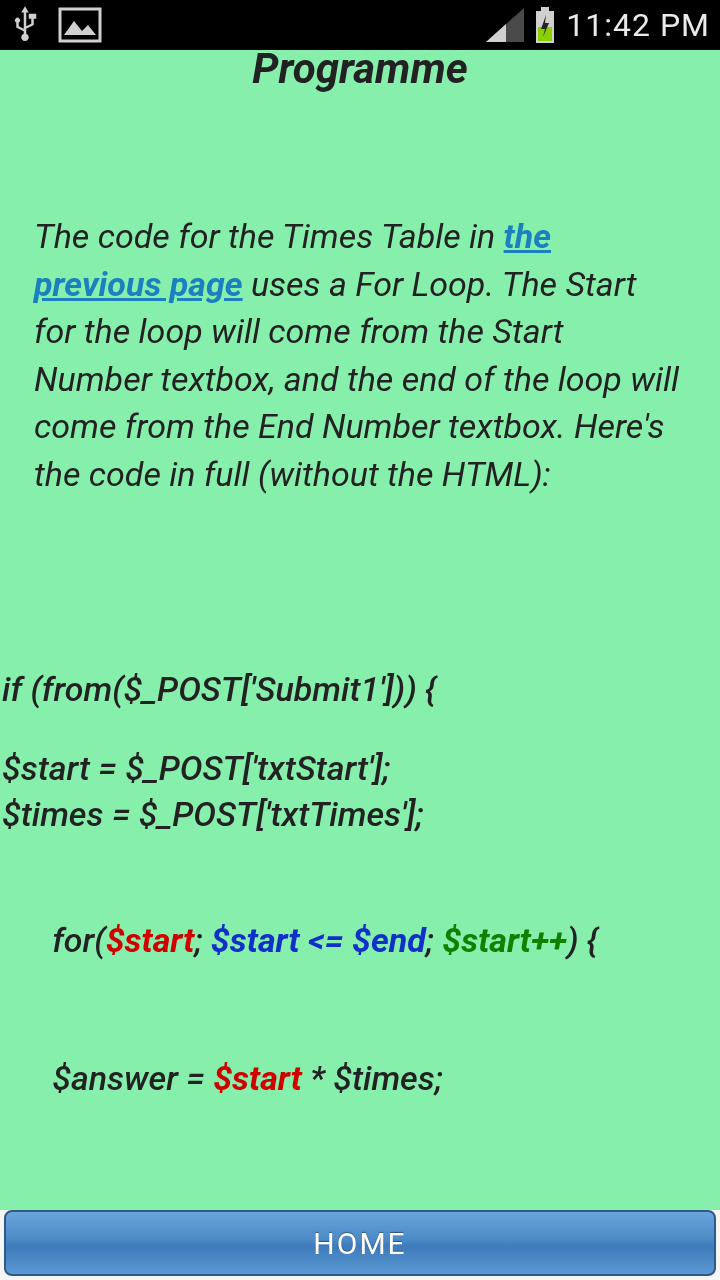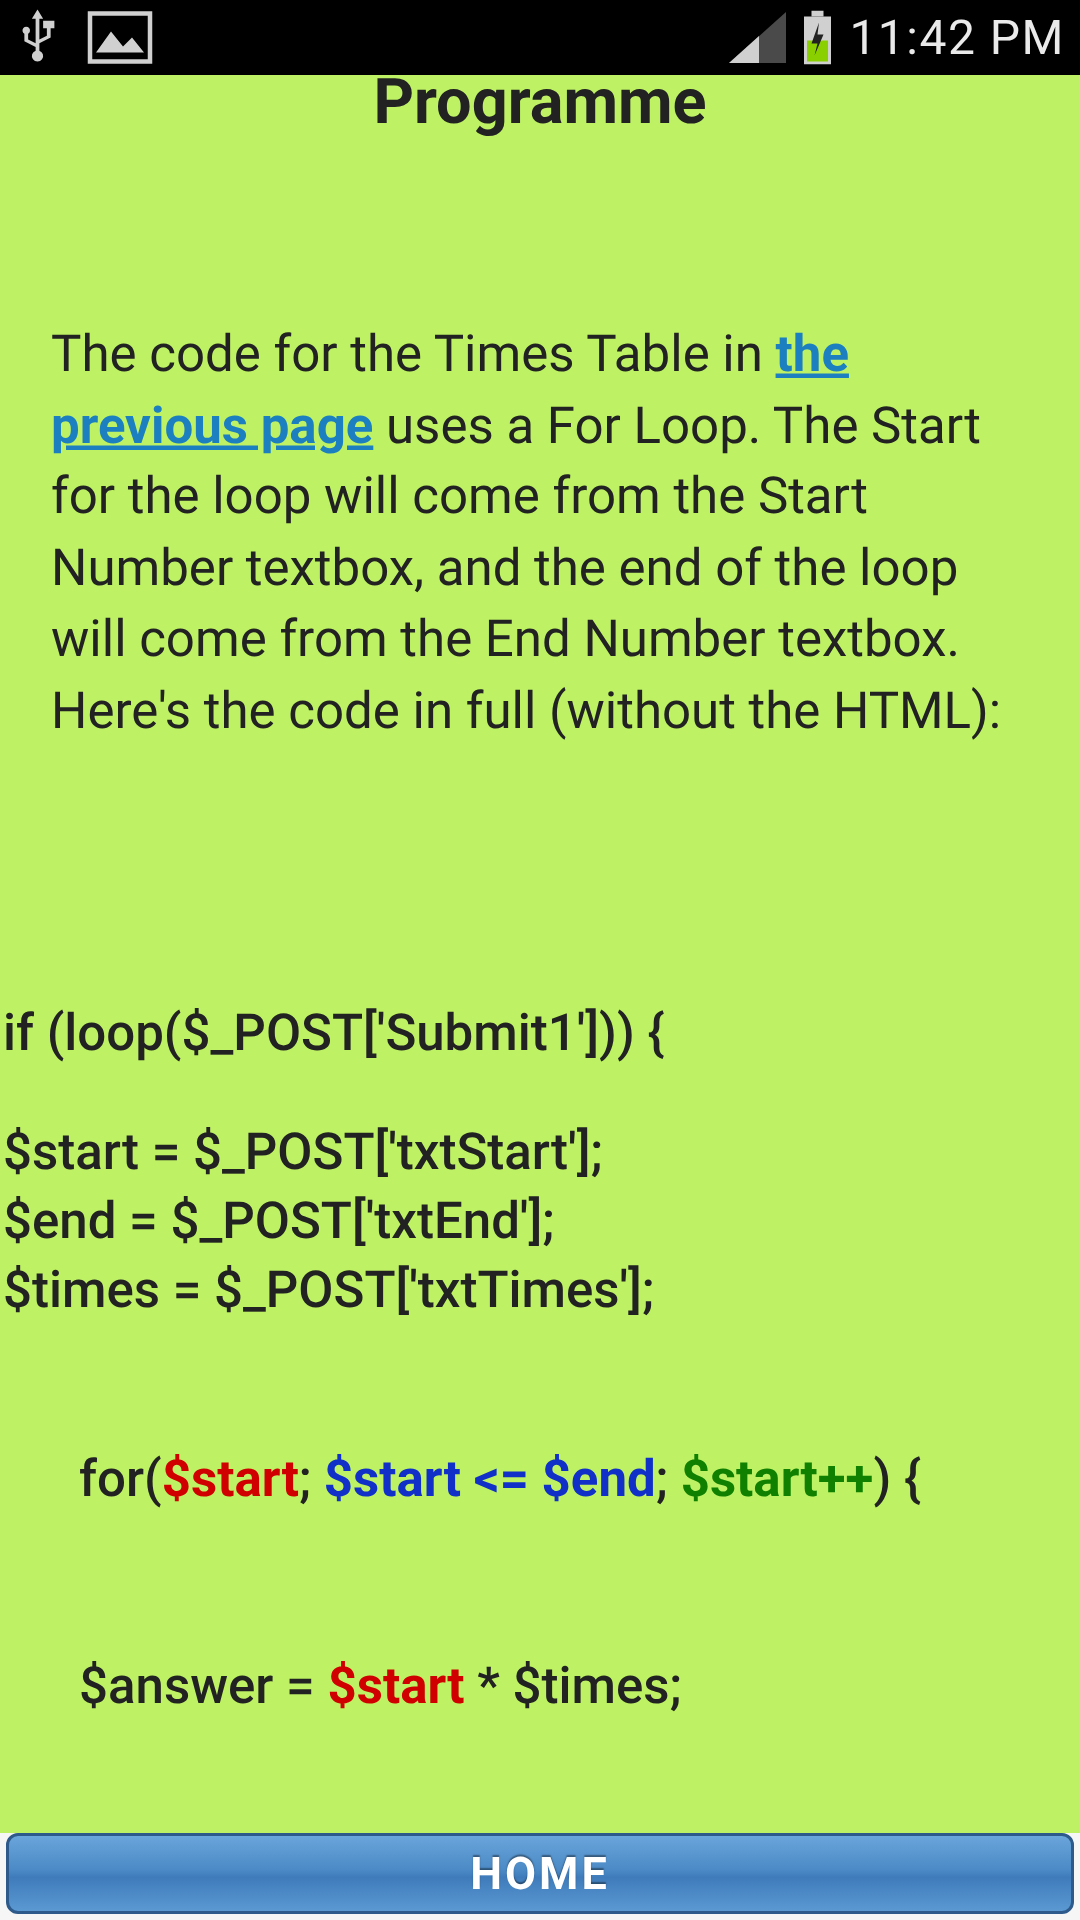--- a/index.html
+++ b/index.html
@@ -18,24 +18,25 @@
     gap: 36px;
   }
   .status-left { display: flex; align-items: center; gap: 18px; }
   .status-right { margin-left: auto; display: flex; align-items: center; gap: 10px; }
   .status-right .time { color: #eaeaea; font-size: 32px; letter-spacing: 1px; }
   .usb-icon svg, .pic-icon svg, .signal-icon svg, .batt-icon svg { display:block; }
 
   
   .content {
     flex: 1;
-    background: #bef264;
+    background: #86efac;
     color: #222;
     overflow: hidden;
     position: relative;
+    font-style: italic;
   }
   .heading {
     font-size: 42px;
     font-weight: 700;
     text-align: center;
     color: #222;
     margin-top: -6px;
     padding-bottom: 30px;
   }
   .paragraph {
@@ -61,28 +62,28 @@
     font-weight: 500;
   }
   .code-block .line { white-space: pre-wrap; }
   .red { color: #d00000; font-weight: 700; }
   .blue { color: #1030c8; font-weight: 700; }
   .green { color: #108000; font-weight: 700; text-align: right; }
   .gap { height: 34px; }
 
   
   .home-btn {
-    height: 54px;
+    height: 66px;
     margin: 0 4px 4px 4px;
     border: 2px solid #2d5a8a;
     border-radius: 8px;
     background: linear-gradient(#6aa5db, #4b8ac6 45%, #3f7bbb 55%, #5a99d2);
     color: #fff;
     font-size: 30px;
-    font-weight: 700;
+    font-weight: 400;
     letter-spacing: 2px;
     display: flex;
     align-items: center;
     justify-content: center;
     text-shadow: 0 -1px 1px rgba(0,0,0,0.4);
   }
 </style>
 </head>
 <body>
 
@@ -122,24 +123,23 @@
 <div class="content">
   <div class="heading">Programme</div>
 
   <div class="paragraph">
     <span>The code for the Times Table in </span><a href="#">the previous page</a><span> uses a For Loop. The Start for the loop will come from the Start Number textbox, and the end of the loop will come from the End Number textbox. Here's the code in full (without the HTML):</span>
   </div>
 
   <div class="code-block">
     <div class="gap"></div>
     <div class="gap"></div>
-    <div class="line">if (loop($_POST['Submit1'])) {</div>
+    <div class="line">if (from($_POST['Submit1'])) {</div>
     <div class="gap"></div>
     <div class="line">$start = $_POST['txtStart'];</div>
-    <div class="line">$end = $_POST['txtEnd'];</div>
     <div class="line">$times = $_POST['txtTimes'];</div>
     <div class="gap"></div>
     <div class="line">
       <span>for(</span><span class="red">$start</span><span>; </span><span class="blue">$start &lt;= $end</span><span>; </span><span class="green">$start++</span><span>) {</span>
     </div>
     <div class="line">
       <span>$answer = </span><span class="red">$start</span><span> * $times;</span>
     </div>
 
   </div>

